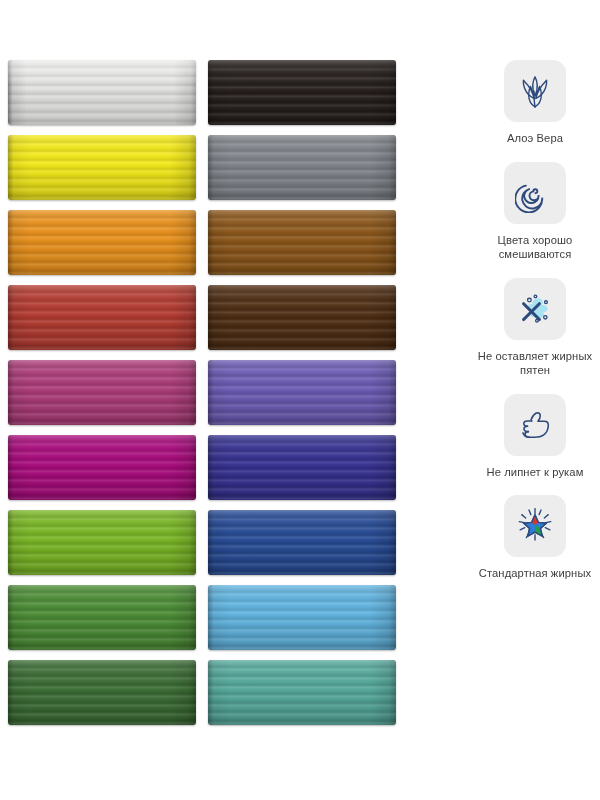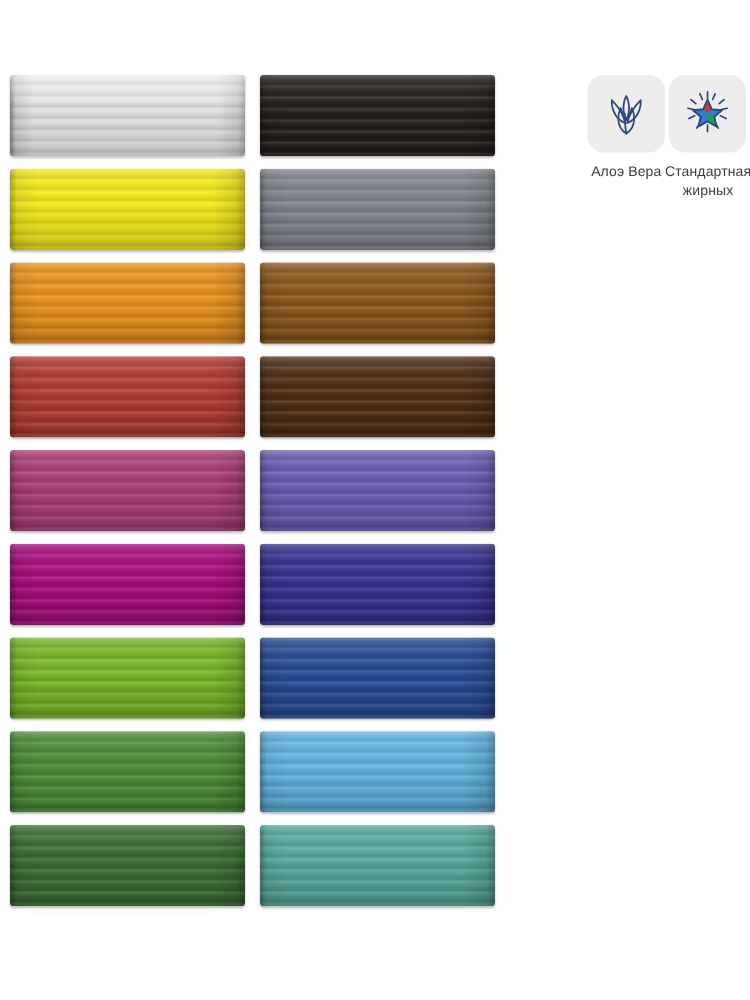--- a/index.html
+++ b/index.html
@@ -107,22 +107,22 @@
         rgba(0,0,0,0.26) 100%);
   }
 
   
   #features {
     position: absolute;
     left: 470px;
     top: 60px;
     width: 130px;
     display: flex;
-    flex-direction: row;
-    align-items: flex-start;
+    flex-direction: column;
+    align-items: flex-end;
   }
 
   .feature {
     width: 130px;
     display: flex;
     flex-direction: column;
     align-items: center;
     margin-bottom: 16px;
   }
 
@@ -252,20 +252,71 @@
     <svg width="40" height="40" viewBox="0 0 48 48" fill="none" stroke="#2e4a7d" stroke-width="1.7" stroke-linecap="round" stroke-linejoin="round">
       <path d="M24 43 C23 36 22.4 30 22.6 24"></path>
       <path d="M24 43 C19 40 16.6 35 16.4 29 C16.3 25 17.2 21.5 18.6 18.5 C20 22 21.6 26 22.6 30"></path>
       <path d="M24 43 C29 40 31.4 35 31.6 29 C31.7 25 30.8 21.5 29.4 18.5 C28 22 26.4 26 25.4 30"></path>
       <path d="M23.2 33 C18 31 13.6 26.5 11.4 20.5 C10.2 17.2 9.8 14 10.1 11 C13.6 14.4 17 18.6 19.4 23.2 C21 26.3 22.4 29.8 23.2 33Z"></path>
       <path d="M24.8 33 C30 31 34.4 26.5 36.6 20.5 C37.8 17.2 38.2 14 37.9 11 C34.4 14.4 31 18.6 28.6 23.2 C27 26.3 25.6 29.8 24.8 33Z"></path>
       <path d="M24 30 C22 26 21 21 21.4 16 C21.7 12.6 22.6 9.6 24 7 C25.4 9.6 26.3 12.6 26.6 16 C27 21 26 26 24 30Z"></path>
     </svg>
         </div>
         <div class="caption">Алоэ Вера</div>
+      </div>
+      <div class="feature">
+        <div class="tile">
+    <svg width="40" height="40" viewBox="0 0 48 48" fill="none" stroke="#2e4a7d" stroke-width="2.3" stroke-linecap="round">
+      <path d="M24.6 24.2
+               a2.4 2.4 0 1 0 -2.6 -2.2
+               a5.4 5.4 0 1 0 6.2 4.6
+               a8.6 8.6 0 1 1 -10.4 -7.6
+               a12 12 0 1 0 14.8 10.6
+               a16.2 16.2 0 1 1 -19.6 -14.4"></path>
+    </svg>
+        </div>
+        <div class="caption">Цвета хорошо смешиваются</div>
+      </div>
+      <div class="feature">
+        <div class="tile">
+    <svg width="42" height="42" viewBox="0 0 48 48" fill="none">
+      <g>
+        <path d="M30 12 C33 13.5 33.5 17 32 19.5 C35 19 38.5 20.5 38.5 23.5
+                 C38.5 26 36 27.6 33.5 27.4 C35 29.6 34.4 32.8 31.8 33.8
+                 C29.4 34.8 27 33.2 26.2 31 C24.6 33.4 21.4 34 19.4 32.2
+                 C17.6 30.6 17.8 27.8 19.4 26.2 C16.8 26 15 23.6 15.6 21.2
+                 C16.2 18.8 18.8 17.6 21.2 18.4 C20.6 15.6 22.4 12.8 25.2 12.2
+                 C27 11.8 28.8 11.5 30 12 Z" fill="#a9e3f2"></path>
+        <circle cx="17.6" cy="13.8" r="2.1" fill="none" stroke="#2e4a7d" stroke-width="1.5"></circle>
+        <circle cx="24.5" cy="9.6" r="1.5" fill="none" stroke="#2e4a7d" stroke-width="1.5"></circle>
+        <circle cx="36.5" cy="16.2" r="1.6" fill="none" stroke="#2e4a7d" stroke-width="1.5"></circle>
+        <circle cx="35.8" cy="33.5" r="1.9" fill="none" stroke="#2e4a7d" stroke-width="1.5"></circle>
+        <circle cx="26.2" cy="37.4" r="1.5" fill="none" stroke="#2e4a7d" stroke-width="1.5"></circle>
+        <path d="M11 18 L29 36" stroke="#2e4a7d" stroke-width="3.6" stroke-linecap="round"></path>
+        <path d="M29 18 L11 36" stroke="#2e4a7d" stroke-width="3.6" stroke-linecap="round"></path>
+      </g>
+    </svg>
+        </div>
+        <div class="caption">Не оставляет жирных пятен</div>
+      </div>
+      <div class="feature">
+        <div class="tile">
+    <svg width="42" height="42" viewBox="0 0 48 48" fill="none" stroke="#2e4a7d" stroke-width="1.8" stroke-linecap="round" stroke-linejoin="round">
+      <path d="M20.2 16.4 C21.6 13.6 23.4 11.2 25.6 10.4 C28 9.5 30 10.8 30 13.4
+               C30 15.8 28.8 18 27.4 19.8 L34.6 19.8 C37.4 19.8 39.2 21.4 39.2 24
+               C39.2 28.6 37 33.2 33.6 35.6 C31 37.4 27.6 38 23.6 38
+               L17.6 38 C14 38 11.4 36 10.2 33"></path>
+      <path d="M17.6 38 C14.8 38 12.6 36.6 12.6 34.6 C12.6 32.8 14.2 31.6 16.4 31.6"></path>
+      <path d="M16.4 31.6 C13.6 31.6 11.4 30.4 11.4 28.4 C11.4 26.6 13 25.4 15.4 25.4"></path>
+      <path d="M15.4 25.4 C13 25.4 11.2 24.2 11.2 22.4 C11.2 20.6 12.8 19.4 15.4 19.4
+               L20.2 19.4"></path>
+      <path d="M20.2 16.4 C19.4 17.4 19.4 18.6 20.2 19.4"></path>
+    </svg>
+        </div>
+        <div class="caption">Не липнет к рукам</div>
       </div>
       <div class="feature">
         <div class="tile">
     <svg width="44" height="44" viewBox="0 0 48 48" fill="none">
       <g stroke="#2e4a7d" stroke-width="1.5" stroke-linecap="round">
         <path d="M24 10.5 L24 5"></path>
         <path d="M19.5 11.6 L17.4 6.6"></path>
         <path d="M28.5 11.6 L30.6 6.6"></path>
         <path d="M13.8 15.2 L9.6 11.6"></path>
         <path d="M34.2 15.2 L38.4 11.6"></path>

